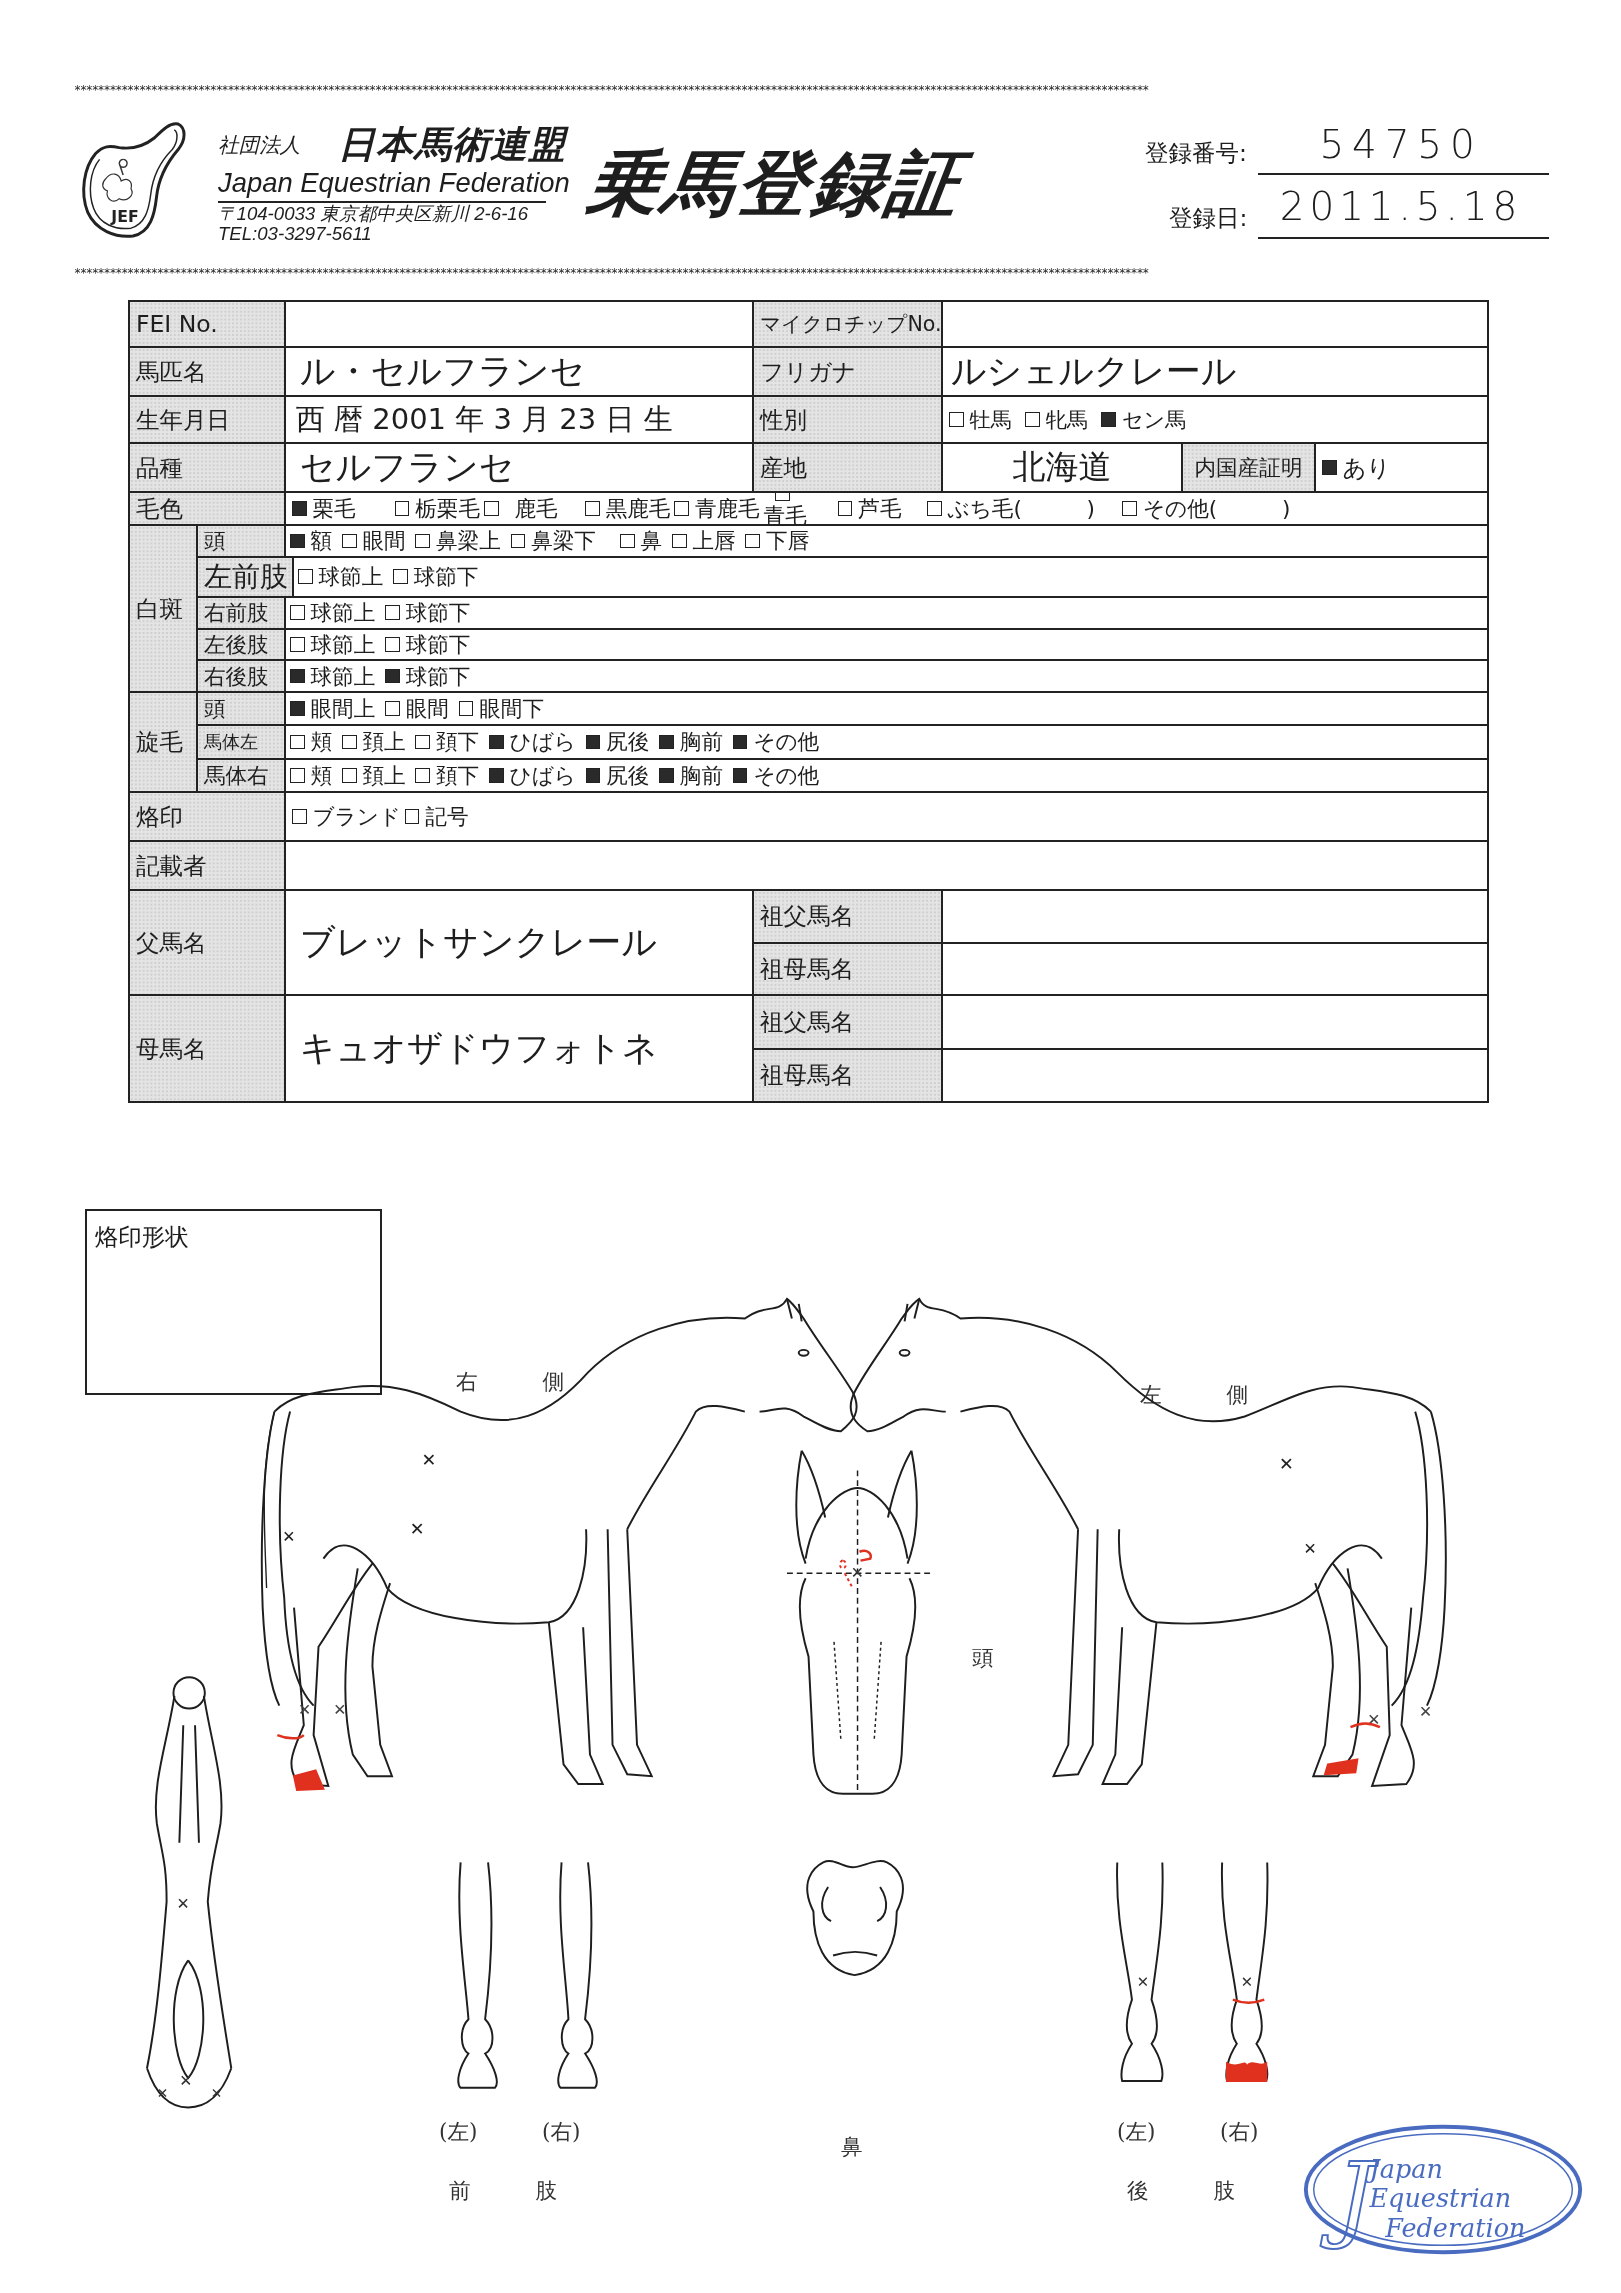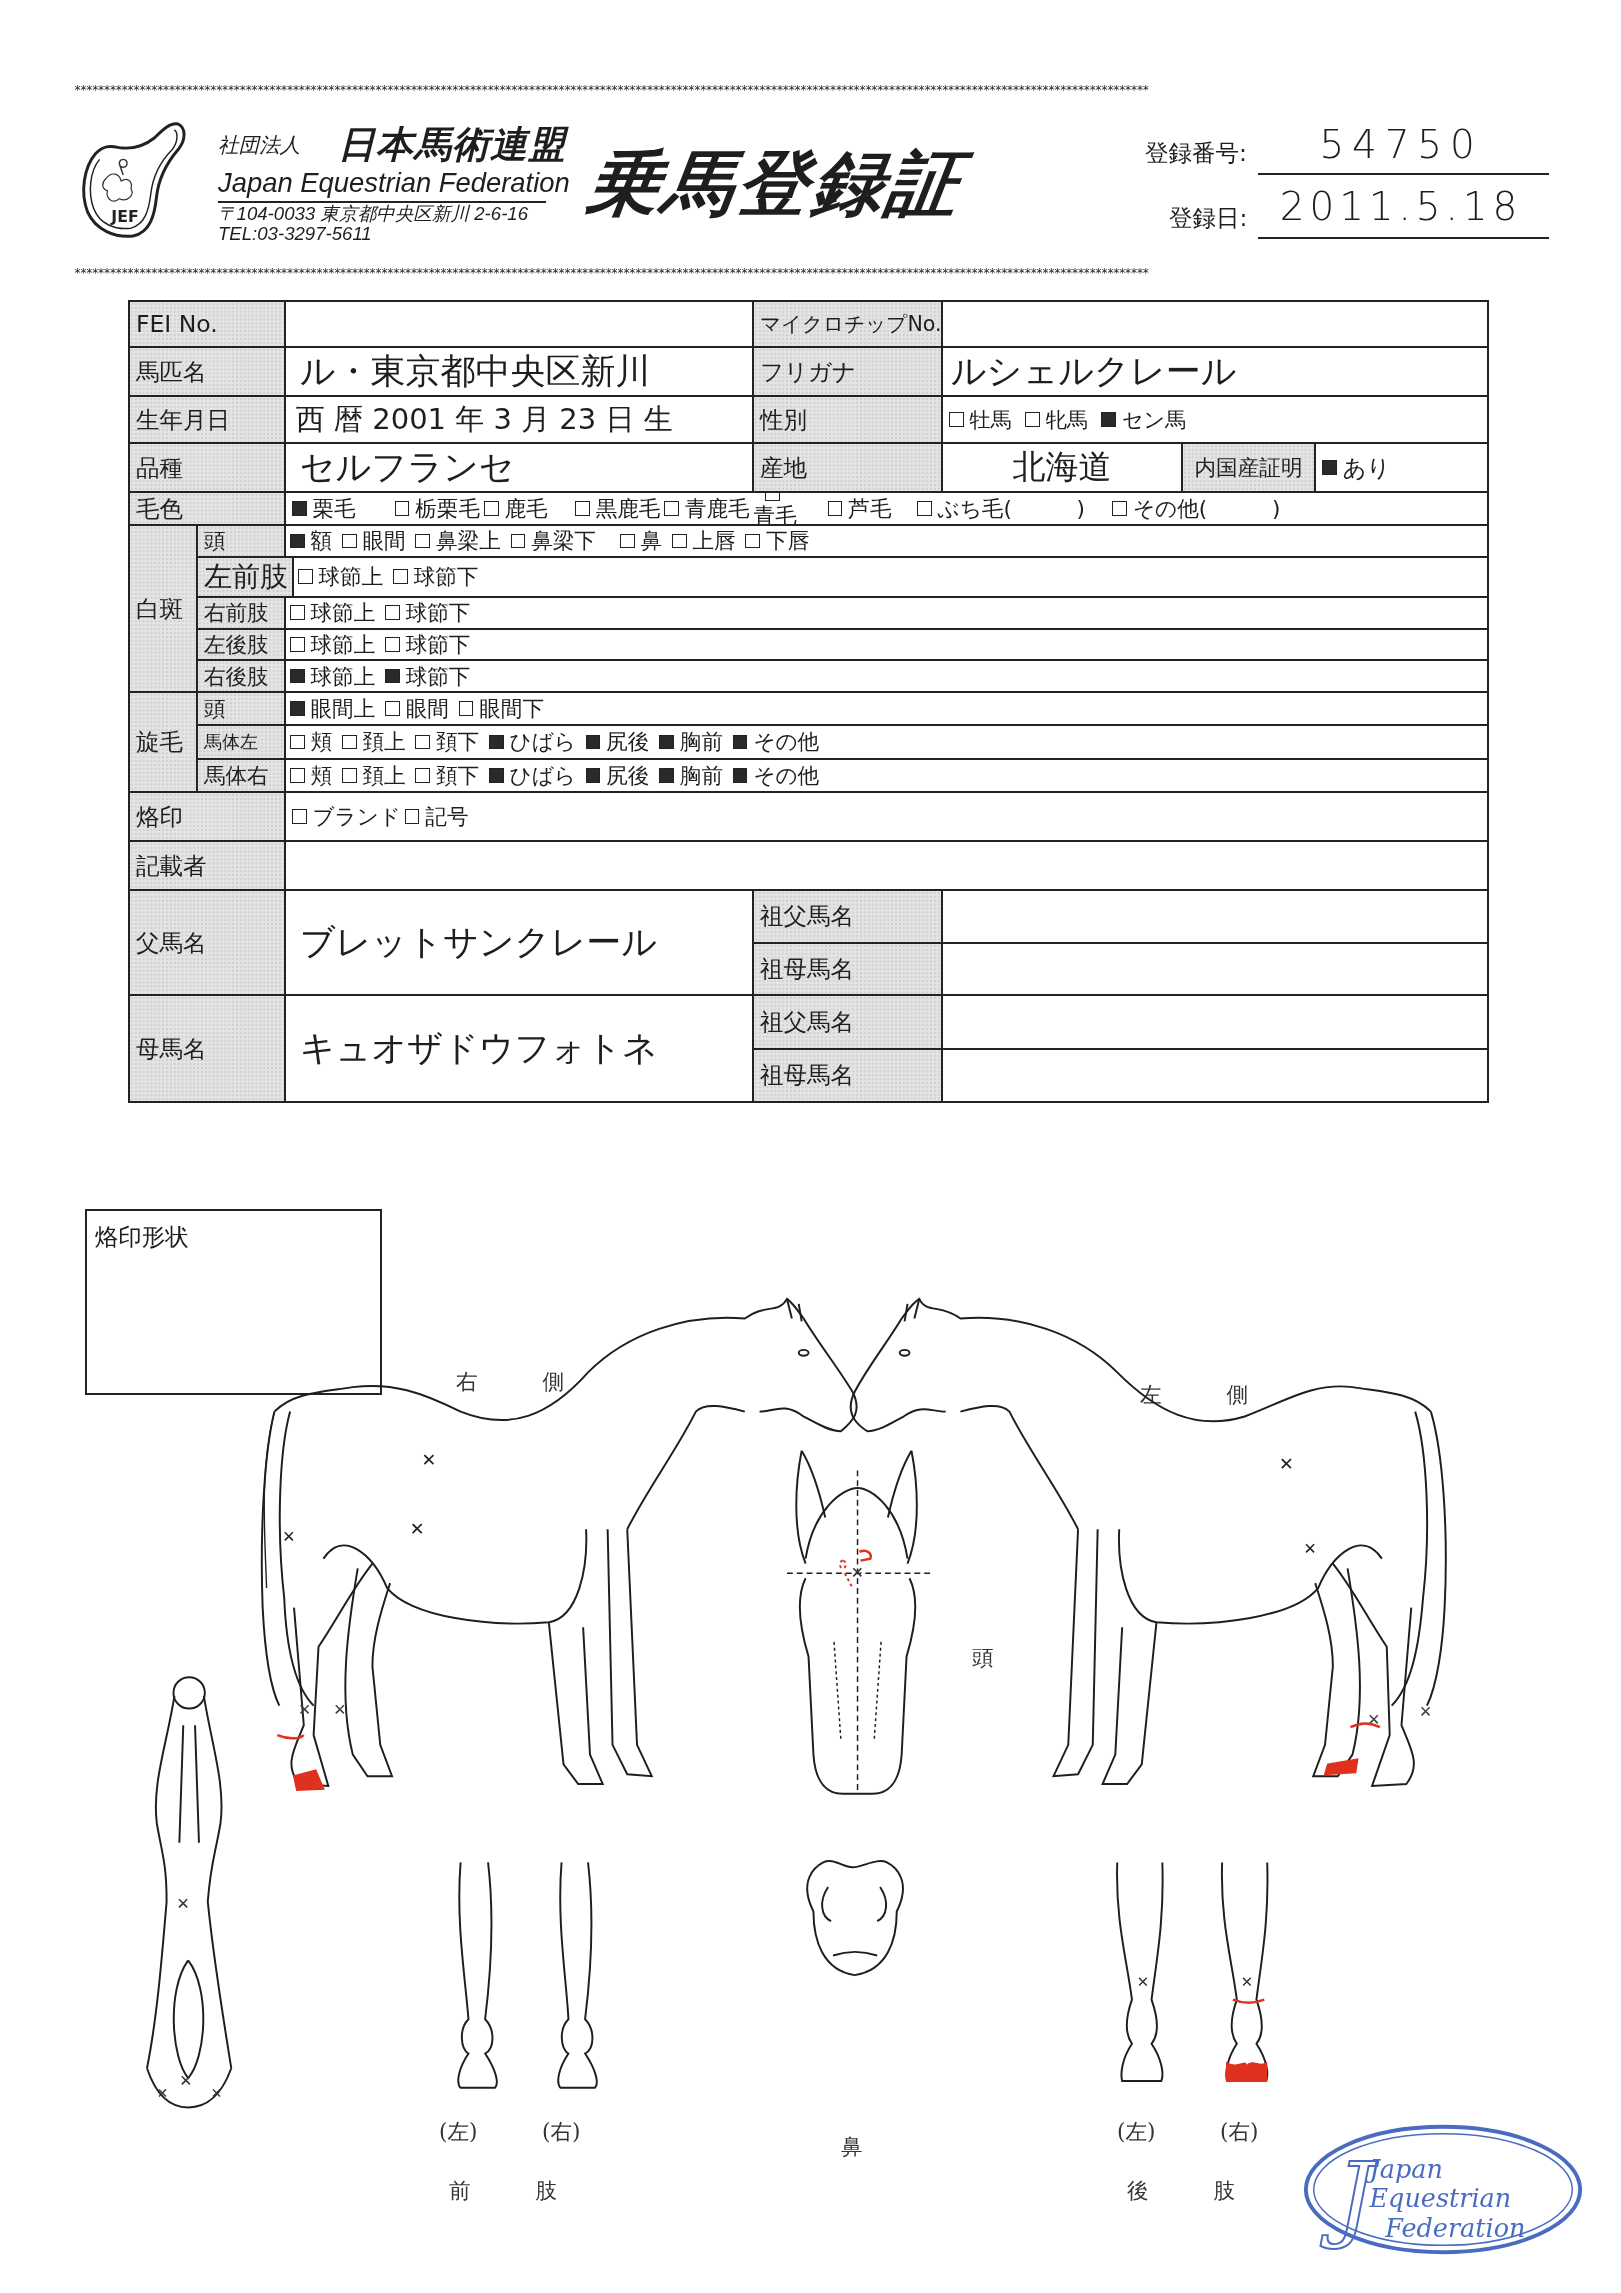--- a/index.html
+++ b/index.html
@@ -75,21 +75,21 @@
 
   <div class="row" style="height:46px;">
     <div class="cell lbl" style="width:156px;">FEI No.</div>
     <div class="cell" style="width:468px;"></div>
     <div class="cell lbl" style="width:189px; font-size:20.6px;">マイクロチップNo.</div>
     <div class="cell" style="flex:1;"></div>
   </div>
 
   <div class="row" style="height:49px;">
     <div class="cell lbl" style="width:156px;">馬匹名</div>
-    <div class="cell big" style="width:468px;">ル・東京都中央区新川</div>
+    <div class="cell big" style="width:468px;">ル・セルフランセ</div>
     <div class="cell lbl" style="width:189px;">フリガナ</div>
     <div class="cell big" style="flex:1; padding-left:7.8px;">ルシェルクレール</div>
   </div>
 
   <div class="row" style="height:47px;">
     <div class="cell lbl" style="width:156px;">生年月日</div>
     <div class="cell" style="width:468px; font-size:29px; padding-left:9.8px;">西 暦 2001 年 3 月 23 日 生</div>
     <div class="cell lbl" style="width:189px;">性別</div>
     <div class="cell" style="flex:1; font-size:21px;">
       <span class="opt">
@@ -123,21 +123,21 @@
     <div class="cell lbl" style="width:156px;">毛色</div>
     <div class="cell" style="flex:1; font-size:21.6px;" id="coat-opts">
         <span class="opt" style="margin-right: 39px;">
           <span class="chk on"></span>
           <span>栗毛</span>
         </span>
         <span class="opt" style="margin-right: 3.9px;">
           <span class="chk"></span>
           <span>栃栗毛</span>
         </span>
-        <span class="opt" style="margin-right: 27.4px;">
+        <span class="opt" style="margin-right: 27.4px; gap: 10px;">
           <span class="chk"></span>
           <span>鹿毛</span>
         </span>
         <span class="opt" style="margin-right: 3.9px;">
           <span class="chk"></span>
           <span>黒鹿毛</span>
         </span>
         <span class="opt" style="margin-right: 3.9px;">
           <span class="chk"></span>
           <span>青鹿毛</span>

